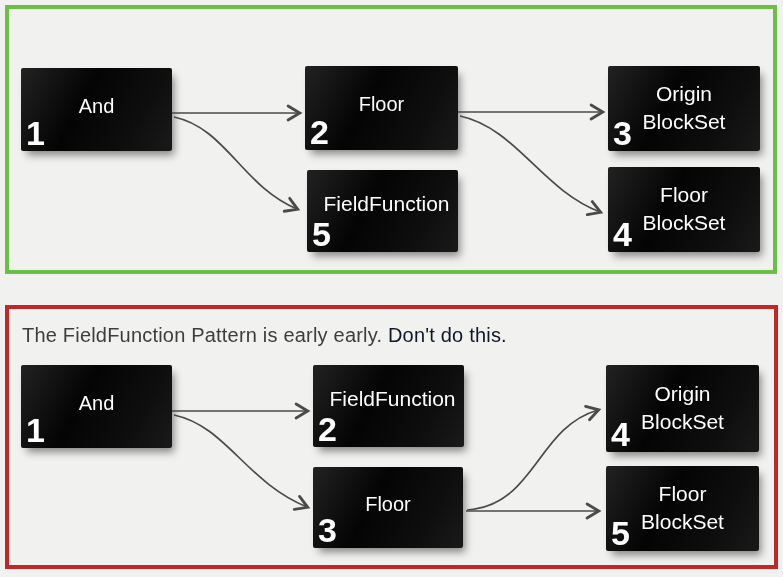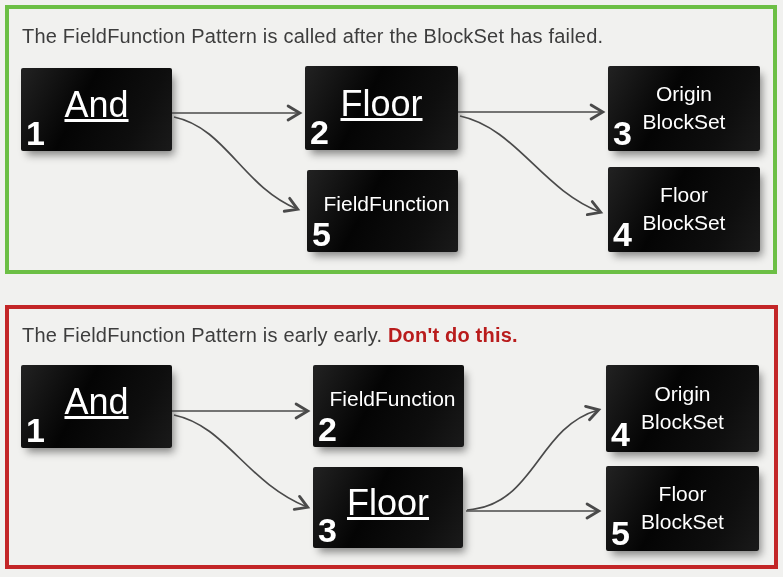--- a/index.html
+++ b/index.html
@@ -32,39 +32,39 @@
   }
   .title {
     position: absolute;
     left: 22px;
     font-size: 20px;
     color: #3d3d3d;
     letter-spacing: 0.2px;
     white-space: nowrap;
   }
   .title .warning {
-    color: #b91c1c;
-    font-weight: bold;
+    color: #0f172a;
+    font-weight: normal;
   }
   .node {
     position: absolute;
     background: linear-gradient(118deg, #222222 0%, #040404 40%, #0e0e0e 75%, #1a1a1a 100%);
     color: #ffffff;
     border-radius: 2px;
     box-shadow: 4px 6px 8px -2px rgba(0,0,0,0.45);
     display: flex;
     align-items: center;
     justify-content: center;
   }
   .label {
     text-align: center;
     line-height: 1.3;
     padding-bottom: 8px;
   }
-  .node.big   .label { font-size: 36px; text-decoration: underline; }
+  .node.big   .label { font-size: 20px; }
   .node.mid   .label { font-size: 21px; padding-bottom: 2px; }
   .node.small .label { font-size: 21px; padding-bottom: 14px; margin-left: 8px; }
   .num {
     position: absolute;
     left: 5px;
     bottom: 1px;
     font-size: 34px;
     font-weight: bold;
     line-height: 1;
   }
@@ -78,24 +78,20 @@
     stroke: #4a4a4a;
     stroke-width: 1.7;
   }
 </style>
 </head>
 <body>
 
 <div class="canvas">
 
   <section class="panel good"></section>
-  <div class="title" style="top:25px;">
-    <span>The FieldFunction Pattern is called after the BlockSet has failed.</span>
-    <strong class="warning"></strong>
-  </div>
 
   <div class="node big" style="left:21px; top:68px; width:151px; height:83px;">
     <div class="label">And</div>
     <div class="num">1</div>
   </div>
   <div class="node big" style="left:305px; top:66px; width:153px; height:84px;">
     <div class="label">Floor</div>
     <div class="num">2</div>
   </div>
   <div class="node mid" style="left:608px; top:66px; width:152px; height:85px;">

